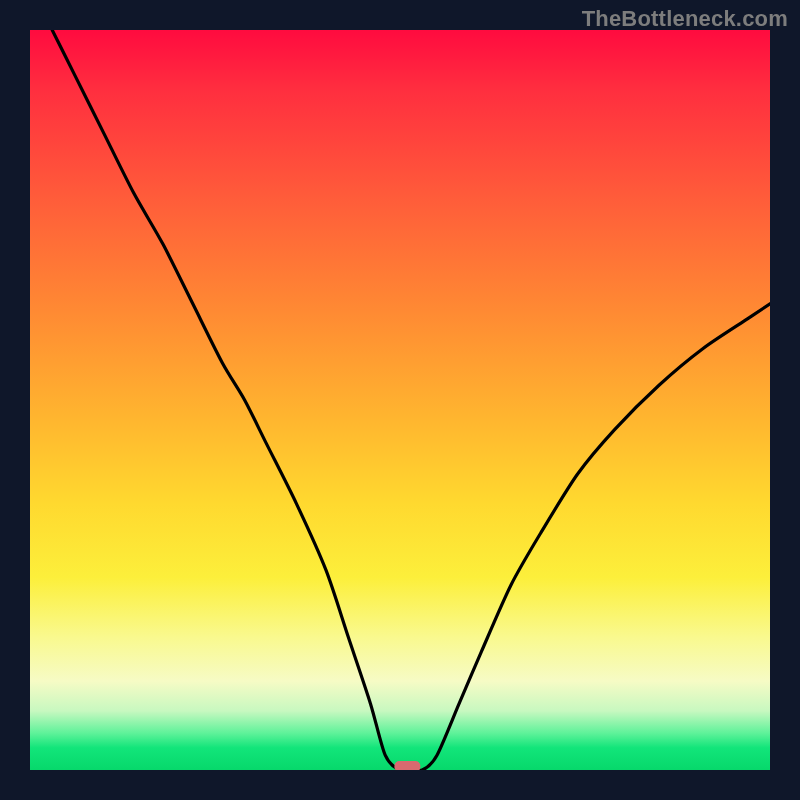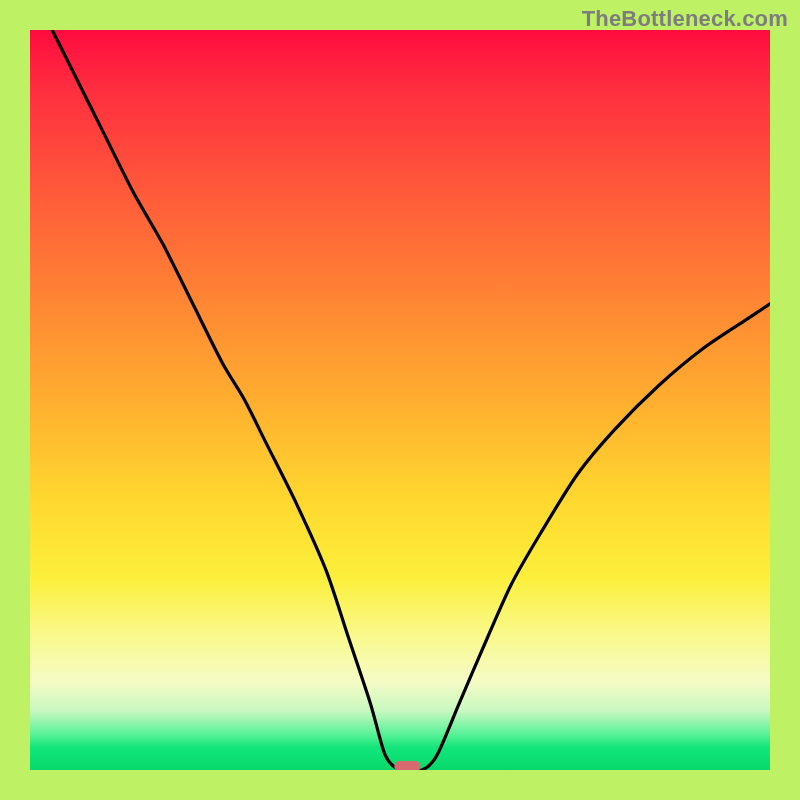--- a/index.html
+++ b/index.html
@@ -8,21 +8,21 @@
     width: 800px;
     height: 800px;
     background: #000;
     overflow: hidden;
     font-family: Arial, Helvetica, sans-serif;
   }
   .frame {
     position: relative;
     width: 800px;
     height: 800px;
-    background: #bef264;
+    background: #0f172a;
   }
   .watermark {
     position: absolute;
     top: 6px;
     right: 12px;
     color: #7d7d7d;
     font-size: 22px;
     font-weight: 600;
     letter-spacing: 0.2px;
     z-index: 30;

